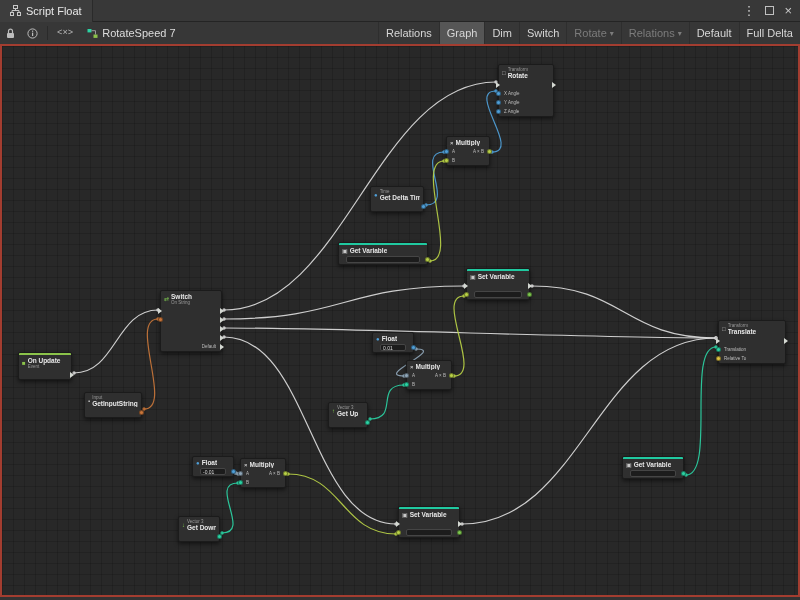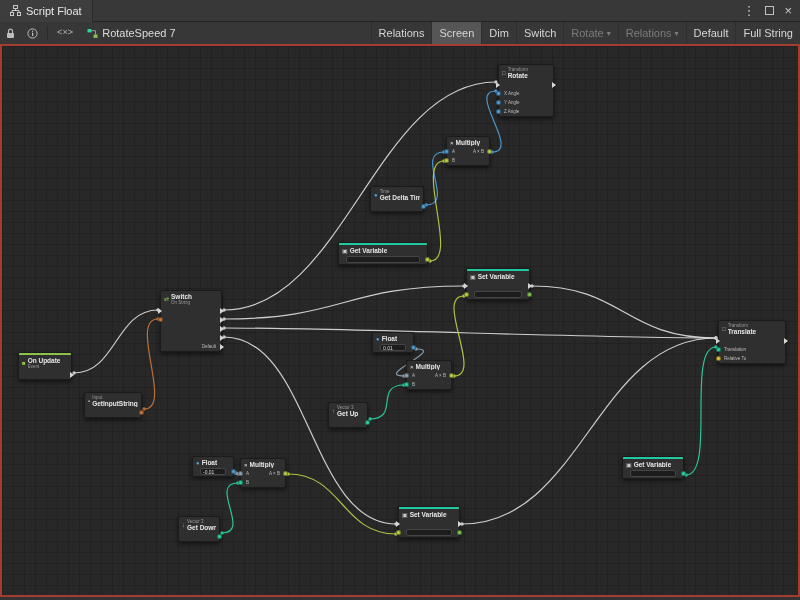--- a/index.html
+++ b/index.html
@@ -114,41 +114,41 @@
       <rect x="6.5" y="6.5" width="4" height="3.4" fill="#8bc34a"></rect>
       <path d="M4.5 2.7 H8.5 V6.5" fill="none" stroke="#9a9a9a"></path>
     </svg>
     <span class="txt">RotateSpeed 7</span>
   </div>
   <div class="tbbuttons" id="tbbuttons">
       <div class="tbbtn ">
         <span>Relations</span>
       </div>
       <div class="tbbtn active">
-        <span>Screen</span>
+        <span>Graph</span>
       </div>
       <div class="tbbtn ">
         <span>Dim</span>
       </div>
       <div class="tbbtn ">
         <span>Switch</span>
       </div>
       <div class="tbbtn disabled">
         <span>Rotate</span>
         <span class="ddarrow">▾</span>
       </div>
       <div class="tbbtn disabled">
         <span>Relations</span>
         <span class="ddarrow">▾</span>
       </div>
       <div class="tbbtn ">
         <span>Default</span>
       </div>
       <div class="tbbtn ">
-        <span>Full String</span>
+        <span>Full Delta</span>
       </div>
     </div>
 </div>
 
 <div class="canvas">
   <svg id="wires" width="796" height="549">
       <path d="M72,327 C114,327 114,264 156,264" fill="none" stroke="#dcdcdc" stroke-width="1.2" opacity="0.92"></path>
       <circle cx="72" cy="327" r="1.7" fill="#dcdcdc"></circle>
       <circle cx="156" cy="264" r="1.7" fill="#dcdcdc"></circle>
       <path d="M142,363 C172,363 126,273 156,273" fill="none" stroke="#c9763a" stroke-width="1.2" opacity="0.92"></path>

